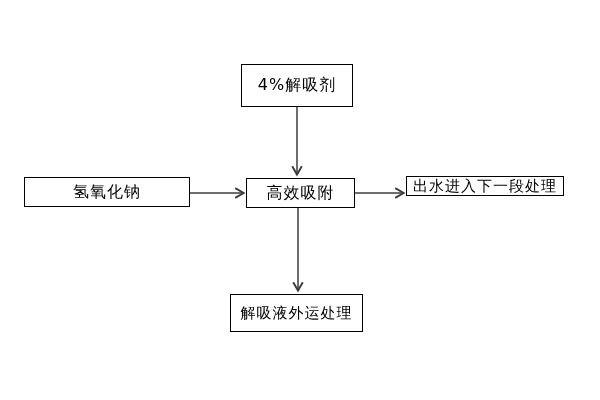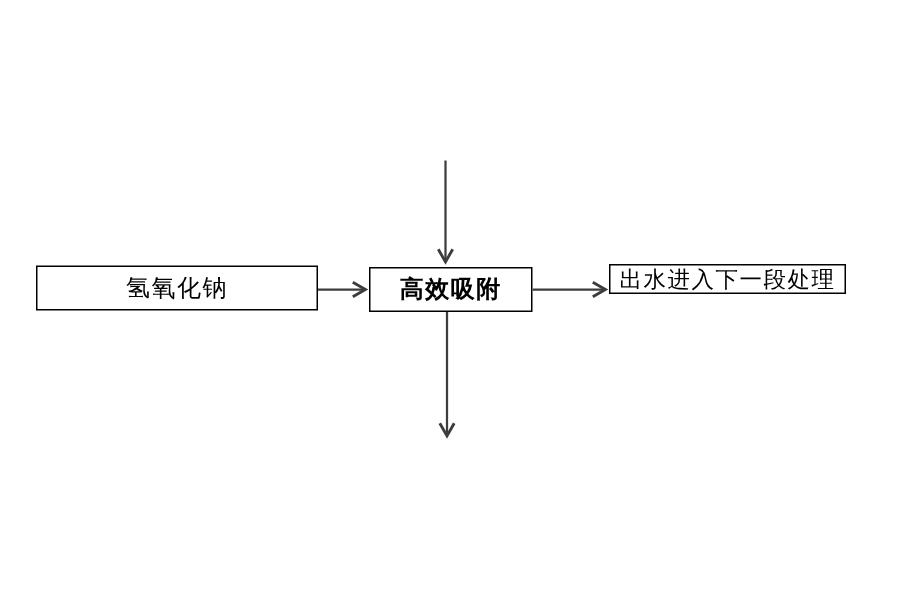--- a/index.html
+++ b/index.html
@@ -29,22 +29,22 @@
     background: #ffffff;
     display: flex;
     align-items: center;
     justify-content: center;
     color: #000000;
     font-size: 16px;
     letter-spacing: 1px;
     white-space: nowrap;
   }
   .node-desorbent        { left: 241px; top: 64px;  width: 112px; height: 43px; }
-  .node-naoh             { left: 24px;  top: 177px; width: 188px; height: 30px; }
-  .node-adsorption       { left: 246px; top: 178px; width: 109px; height: 30px; font-weight: bold; }
+  .node-naoh             { left: 24px;  top: 177px; width: 166px; height: 30px; }
+  .node-adsorption       { left: 246px; top: 178px; width: 109px; height: 30px; }
   .node-effluent         { left: 406px; top: 176px; width: 158px; height: 20px; font-size: 15px; }
   .node-desorption-liquid{ left: 230px; top: 294px; width: 133px; height: 38px; font-size: 15px; }
   .arrow-line {
     stroke: #3d3d3d;
     stroke-width: 1.5;
     fill: none;
   }
 </style>
 </head>
 <body>
@@ -56,27 +56,33 @@
       <marker id="open-arrowhead" viewBox="0 0 10 10" refX="7.5" refY="5" markerWidth="8" markerHeight="8" orient="auto">
         <path d="M 1 1 L 8 5 L 1 9" fill="none" stroke="#3d3d3d" stroke-width="1.6"></path>
       </marker>
     </defs>
     <line class="arrow-line" x1="297" y1="107" x2="297" y2="174" marker-end="url(#open-arrowhead)"></line>
     <line class="arrow-line" x1="190" y1="193" x2="243" y2="193" marker-end="url(#open-arrowhead)"></line>
     <line class="arrow-line" x1="355" y1="193" x2="403" y2="193" marker-end="url(#open-arrowhead)"></line>
     <line class="arrow-line" x1="298" y1="208" x2="298" y2="290" marker-end="url(#open-arrowhead)"></line>
   </svg>
 
+  <div class="node node-desorbent">
+    <span>4%解吸剂</span>
+  </div>
 
   <div class="node node-naoh">
     <span>氢氧化钠</span>
   </div>
 
   <div class="node node-adsorption">
     <span>高效吸附</span>
   </div>
 
   <div class="node node-effluent">
     <span>出水进入下一段处理</span>
   </div>
 
+  <div class="node node-desorption-liquid">
+    <span>解吸液外运处理</span>
+  </div>
 
 </div>
 
 </body></html>

